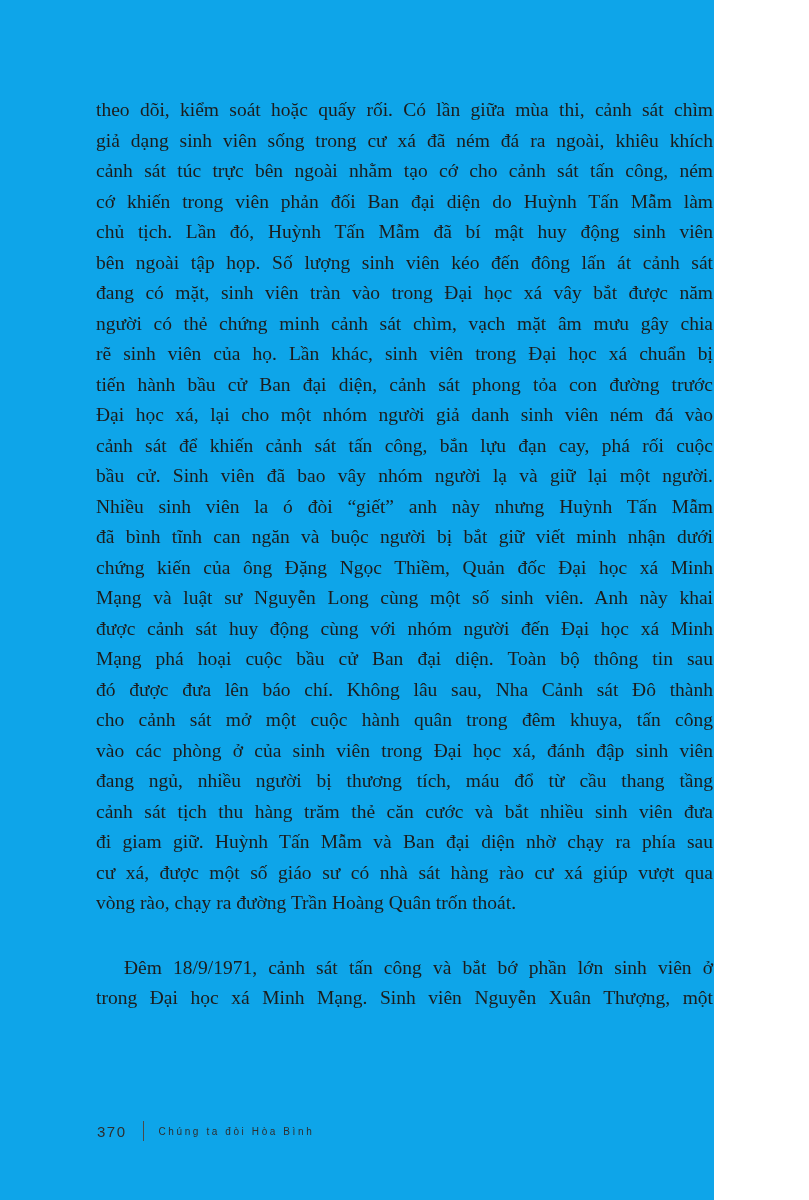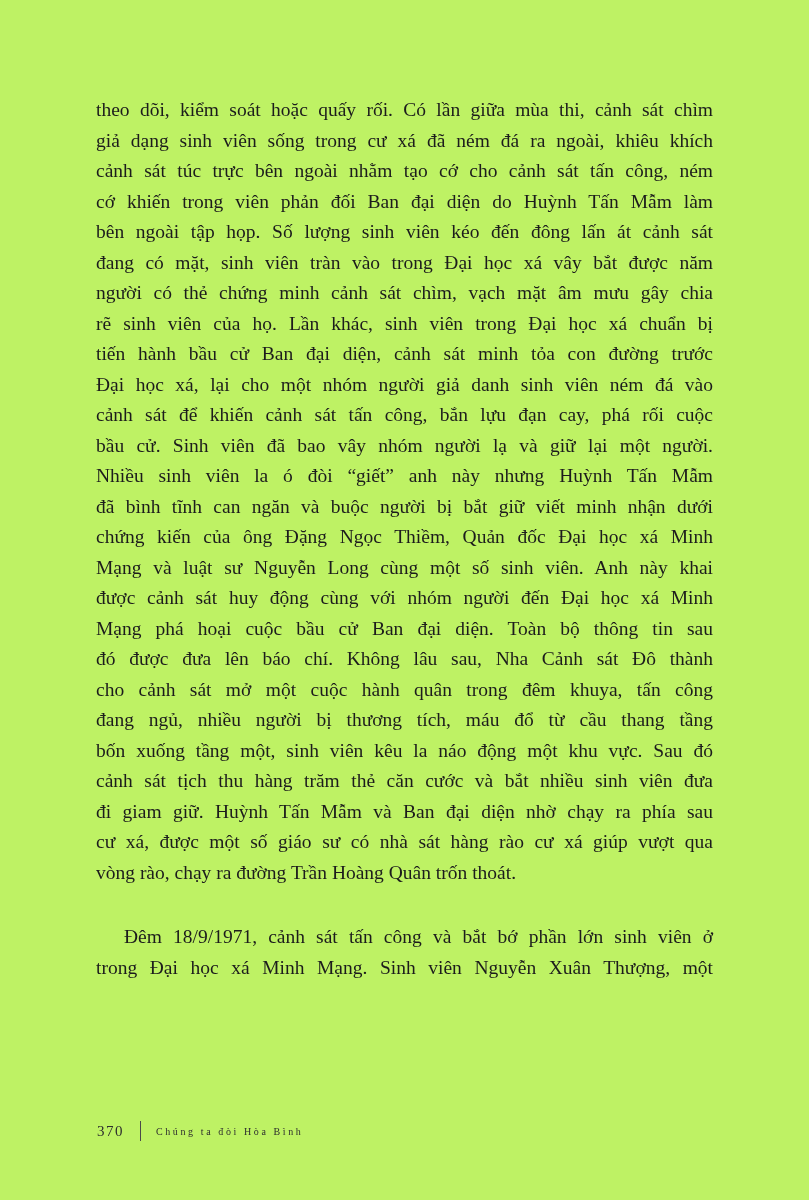--- a/index.html
+++ b/index.html
@@ -2,23 +2,23 @@
 <html><head>
 <meta charset="utf-8">
 <style>
   html, body {
     margin: 0;
     padding: 0;
     background: #ffffff;
   }
   .page {
     position: relative;
-    width: 809px;
+    width: 714px;
     height: 1200px;
-    background: #bef264;
+    background: #0ea5e9;
     overflow: hidden;
     font-family: "Liberation Serif", "DejaVu Serif", serif;
   }
   .text-block {
     position: absolute;
     left: 96px;
     top: 95px;
     width: 617px;
     color: #1c1c1c;
     font-size: 19.5px;
@@ -43,21 +43,21 @@
   .line.indent {
     text-indent: 28px;
     margin-top: 34px;
   }
   .footer {
     position: absolute;
     left: 97px;
     top: 1121px;
     display: flex;
     align-items: center;
-    font-family: Liberation Serif, serif;
+    font-family: Liberation Sans, sans-serif;
     color: #2e2e2e;
   }
   .page-number {
     font-size: 15px;
     letter-spacing: 1.5px;
   }
   .footer-divider {
     width: 1px;
     height: 20px;
     background: #4a4a4a;
@@ -73,38 +73,39 @@
 
 <div class="page">
 
   <main class="text-block">
     <div id="paragraphs">
         <div class="paragraph">
           <div class="line">theo dõi, kiểm soát hoặc quấy rối. Có lần giữa mùa thi, cảnh sát chìm</div>
           <div class="line">giả dạng sinh viên sống trong cư xá đã ném đá ra ngoài, khiêu khích</div>
           <div class="line">cảnh sát túc trực bên ngoài nhằm tạo cớ cho cảnh sát tấn công, ném</div>
           <div class="line">cớ khiến trong viên phản đối Ban đại diện do Huỳnh Tấn Mẫm làm</div>
+          <div class="line">chủ tịch. Lần đó, Huỳnh Tấn Mẫm đã bí mật huy động sinh viên</div>
           <div class="line">bên ngoài tập họp. Số lượng sinh viên kéo đến đông lấn át cảnh sát</div>
           <div class="line">đang có mặt, sinh viên tràn vào trong Đại học xá vây bắt được năm</div>
           <div class="line">người có thẻ chứng minh cảnh sát chìm, vạch mặt âm mưu gây chia</div>
           <div class="line">rẽ sinh viên của họ. Lần khác, sinh viên trong Đại học xá chuẩn bị</div>
-          <div class="line">tiến hành bầu cử Ban đại diện, cảnh sát minh tỏa con đường trước</div>
+          <div class="line">tiến hành bầu cử Ban đại diện, cảnh sát phong tỏa con đường trước</div>
           <div class="line">Đại học xá, lại cho một nhóm người giả danh sinh viên ném đá vào</div>
           <div class="line">cảnh sát để khiến cảnh sát tấn công, bắn lựu đạn cay, phá rối cuộc</div>
           <div class="line">bầu cử. Sinh viên đã bao vây nhóm người lạ và giữ lại một người.</div>
           <div class="line">Nhiều sinh viên la ó đòi “giết” anh này nhưng Huỳnh Tấn Mẫm</div>
           <div class="line">đã bình tĩnh can ngăn và buộc người bị bắt giữ viết minh nhận dưới</div>
           <div class="line">chứng kiến của ông Đặng Ngọc Thiềm, Quản đốc Đại học xá Minh</div>
           <div class="line">Mạng và luật sư Nguyễn Long cùng một số sinh viên. Anh này khai</div>
           <div class="line">được cảnh sát huy động cùng với nhóm người đến Đại học xá Minh</div>
           <div class="line">Mạng phá hoại cuộc bầu cử Ban đại diện. Toàn bộ thông tin sau</div>
           <div class="line">đó được đưa lên báo chí. Không lâu sau, Nha Cảnh sát Đô thành</div>
           <div class="line">cho cảnh sát mở một cuộc hành quân trong đêm khuya, tấn công</div>
+          <div class="line">vào các phòng ở của sinh viên trong Đại học xá, đánh đập sinh viên</div>
           <div class="line">đang ngủ, nhiều người bị thương tích, máu đổ từ cầu thang tầng</div>
-          <div class="line">bốn xuống tầng một, sinh viên kêu la náo động một khu vực. Sau đó</div>
           <div class="line">cảnh sát tịch thu hàng trăm thẻ căn cước và bắt nhiều sinh viên đưa</div>
           <div class="line">đi giam giữ. Huỳnh Tấn Mẫm và Ban đại diện nhờ chạy ra phía sau</div>
           <div class="line">cư xá, được một số giáo sư có nhà sát hàng rào cư xá giúp vượt qua</div>
           <div class="line no-justify">vòng rào, chạy ra đường Trần Hoàng Quân trốn thoát.</div>
         </div>
         <div class="paragraph">
           <div class="line indent">Đêm 18/9/1971, cảnh sát tấn công và bắt bớ phần lớn sinh viên ở</div>
           <div class="line">trong Đại học xá Minh Mạng. Sinh viên Nguyễn Xuân Thượng, một</div>
         </div>
       </div>

